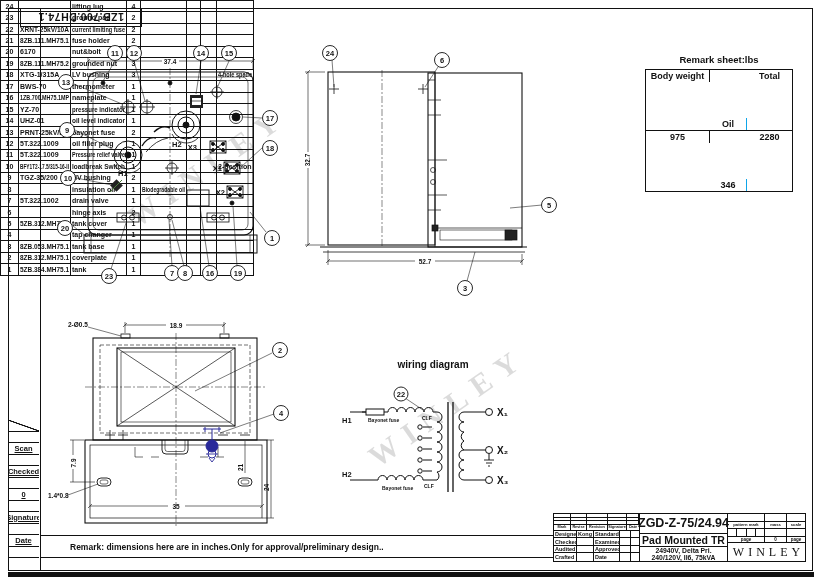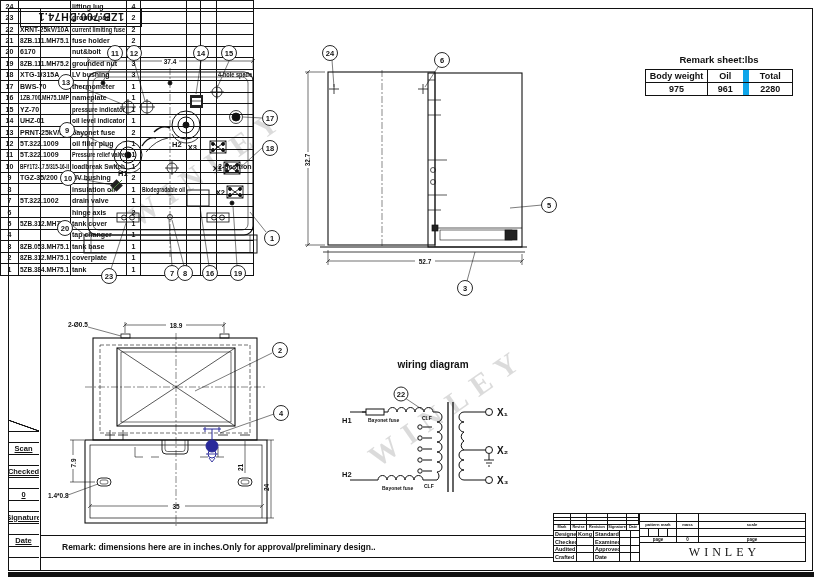--- a/index.html
+++ b/index.html
@@ -19,21 +19,21 @@
   .lcell{height:10.5px;border-bottom:1px solid #111;font-size:7.5px;font-weight:600;
          display:flex;align-items:center;justify-content:center;overflow:hidden;}
   .left-strip .lcell:first-child{background:linear-gradient(to top right,transparent 46%,#111 48%,#111 52%,transparent 54%);}
   
   .ws-title{left:645px;top:54px;width:148px;text-align:center;font-size:9.5px;font-weight:700;}
   .ws-table{left:645px;top:69px;width:146px;border:1px solid #111;}
   .ws-row{display:flex;}
   .ws-row + .ws-row{border-top:1px solid #111;}
   .ws-cell{height:12px;font-size:9px;font-weight:700;display:flex;align-items:center;justify-content:center;overflow:hidden;}
   .ws-cell:nth-child(1){width:63px;border-right:1px solid #111;text-align:right;}
-  .ws-cell:nth-child(2){width:36px;border-right:6px solid #0ea5e9;}
+  .ws-cell:nth-child(2){width:36px;border-right:1px solid #0ea5e9;margin-top:48px;}
   .ws-cell:nth-child(3){width:45px;}
   
   .parts{left:553px;top:238px;width:253px;border-collapse:collapse;table-layout:fixed;}
   .parts td{border:1px solid #111;height:10.45px;padding:0 1px;font-size:7px;font-weight:600;
             overflow:hidden;white-space:nowrap;}
   .parts td.ctr{text-align:center;}
   .fit{display:inline-block;white-space:nowrap;}
   
   .tb{left:553px;top:513px;width:253px;height:49px;border:1px solid #111;display:flex;box-sizing:border-box;}
   .tb *{box-sizing:border-box;}
@@ -69,21 +69,21 @@
   .tbr-cells .pm{width:9.25px;}
   .tbr-cells .ms{width:22px;}
   .tbr-cells .sc{flex:1;border-right:none;}
   .tbr-page{height:6.5px;border-bottom:.5px solid #111;display:flex;}
   .tbr-page span{font-size:4.5px;font-weight:600;display:flex;align-items:center;justify-content:center;border-right:.5px solid #111;}
   .tbr-page span:nth-child(1){width:37px;}.tbr-page span:nth-child(2){width:22px;}.tbr-page span:nth-child(3){flex:1;border-right:none;}
   .tbr-company{flex:1;display:flex;align-items:center;justify-content:center;
                font-family:"Liberation Serif",serif;font-size:12px;letter-spacing:4px;padding-left:4px;}
   
   .remark{left:40px;top:535px;width:513px;height:23px;border-top:1px solid #111;border-bottom:1px solid #111;
-          display:flex;align-items:center;padding-left:22px;font-size:8.5px;font-weight:600;box-sizing:border-box;}
+          display:flex;align-items:center;padding-left:30px;font-size:8.5px;font-weight:600;box-sizing:border-box;}
   
   .wm{font-family:"Liberation Serif",serif;font-size:30px;letter-spacing:10px;color:rgba(0,0,0,.14);
       transform:rotate(-35deg);font-weight:600;pointer-events:none;}
   
   svg{overflow:visible;}
   svg text{font-family:"Liberation Sans",sans-serif;}
   .dim{font-size:6.5px;font-weight:600;fill:#111;}
   .lbl{font-size:7.5px;font-weight:700;fill:#111;}
   .tiny{font-size:5px;font-weight:600;fill:#111;}
   .balloon-txt{font-size:7.5px;font-weight:600;fill:#111;}
@@ -157,21 +157,21 @@
         <div class="ws-cell">
           <span class="fit">Total</span>
         </div>
       </div>
     <div class="ws-row">
 
     <div class="ws-cell">
           <span class="fit">975</span>
         </div>
         <div class="ws-cell">
-          <span class="fit">961</span>
+          <span class="fit">346</span>
         </div>
         <div class="ws-cell">
           <span class="fit">2280</span>
         </div>
       </div>
   </div>
 
   <table class="parts">
     <colgroup>
         <col style="width:18px">
@@ -479,20 +479,28 @@
           <span></span>
         </div>
           <div class="rev-row">
           <span class="fit">Crafted</span>
           <span class="fit"></span>
           <span class="fit">Date</span>
           <span></span>
           <span></span>
         </div>
         </div>
+    </div>
+    <div class="tb-mid">
+      <div class="tb-num">ZGD-Z-75/24.94</div>
+      <div class="tb-prod">Pad Mounted TR</div>
+      <div class="tb-spec">
+        <span>24940V, Delta Pri.</span>
+        <span>240/120V, II6, 75kVA</span>
+      </div>
     </div>
     <div class="tb-right">
       <div class="tbr-r0">
           <div></div>
           <div></div>
           <div></div>
         </div>
       <div class="tbr-head">
         <span>pattern mark</span>
         <span>mass</span>

